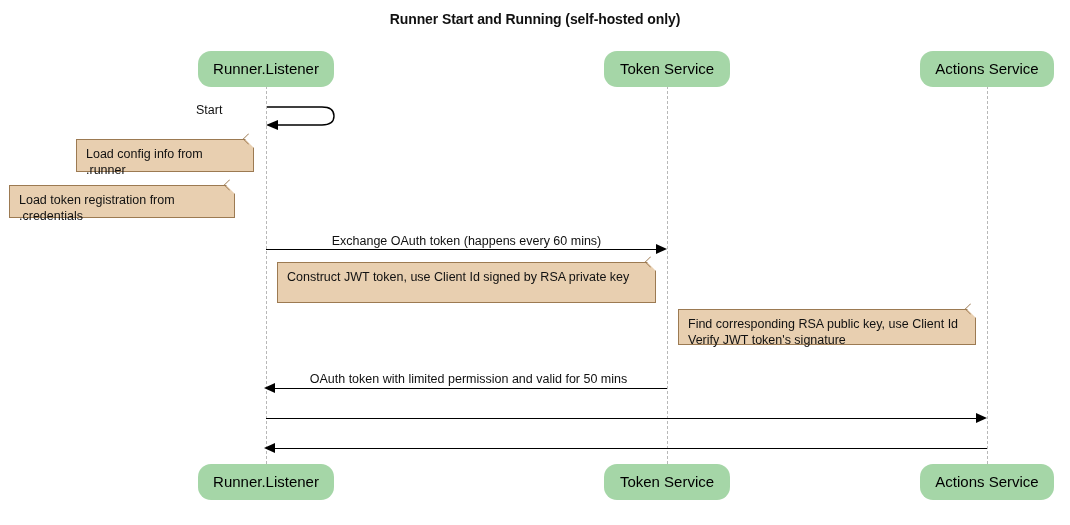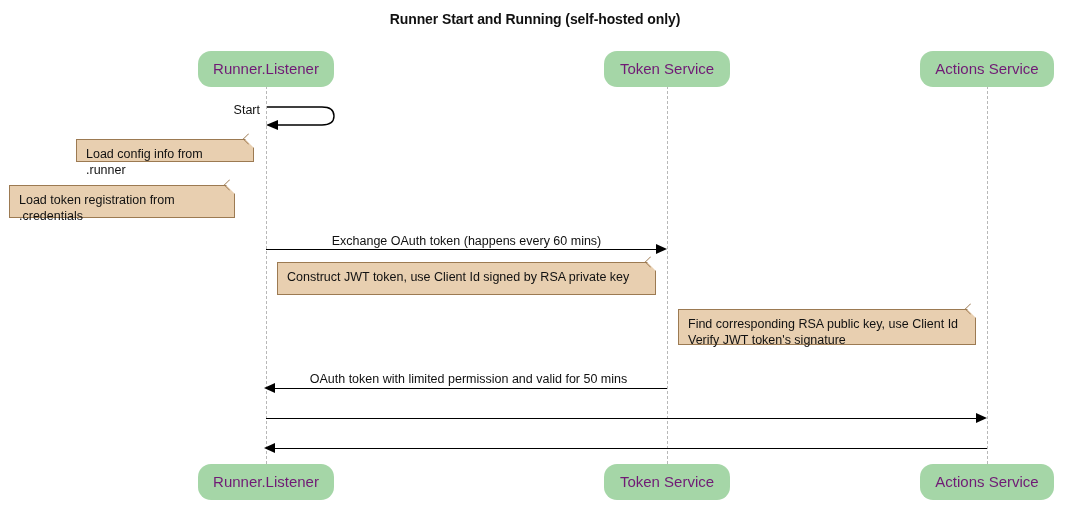--- a/index.html
+++ b/index.html
@@ -36,21 +36,21 @@
     border-left: 1px dashed #b8b8b8;
   }
   .participant {
     position: absolute;
     background: #a5d6a7;
     border-radius: 13px;
     height: 36px;
     line-height: 36px;
     text-align: center;
     font-size: 15px;
-    color: #701a75;
+    color: #000000;
     white-space: nowrap;
   }
   .note {
     position: absolute;
     background: #e8cfb0;
     border: 1px solid #9c7a52;
     box-sizing: border-box;
     font-size: 12.5px;
     color: #111111;
     padding: 6px 9px 6px 9px;
@@ -132,45 +132,45 @@
   <div class="participant" style="left:198px; top:464px; width:136px;">
     <span>Runner.Listener</span>
   </div>
   <div class="participant" style="left:604px; top:464px; width:126px;">
     <span>Token Service</span>
   </div>
   <div class="participant" style="left:920px; top:464px; width:134px;">
     <span>Actions Service</span>
   </div>
 
-  <div class="msg-label" style="left:196px; top:103px; width:64px; text-align:right;">Start</div>
+  <div class="msg-label" style="left:196px; top:103px; width:64px; text-align:left;">Start</div>
   <div class="selfloop" style="position:absolute; left:264px; top:100px;">
     <svg width="80" height="34" viewBox="0 0 80 34" xmlns="http://www.w3.org/2000/svg">
       <path d="M 3 7 L 58 7 Q 70 7 70 16 Q 70 25 58 25 L 14 25" fill="none" stroke="#000000" stroke-width="1.4"></path>
       <polygon points="14,20 2,25 14,30" fill="#000000"></polygon>
     </svg>
   </div>
 
-  <div class="note" style="left:76px; top:139px; width:178px; height:23px;">
+  <div class="note" style="left:76px; top:139px; width:178px; height:33px;">
     <span class="fold"></span>
     <span class="fold-edge"></span>
     <div>Load config info from .runner</div>
   </div>
 
   <div class="note" style="left:9px; top:185px; width:226px; height:33px;">
     <span class="fold"></span>
     <span class="fold-edge"></span>
     <div>Load token registration from .credentials</div>
   </div>
 
   <div class="msg-label" style="left:266px; top:234px; width:401px;">Exchange OAuth token (happens every 60 mins)</div>
   <div class="msg-line" style="left:266px; top:249px; width:394px;"></div>
   <div class="arrowhead right" style="left:656px; top:244px;"></div>
 
-  <div class="note" style="left:277px; top:262px; width:379px; height:33px;">
+  <div class="note" style="left:277px; top:262px; width:379px; height:41px;">
     <span class="fold"></span>
     <span class="fold-edge"></span>
     <div>Construct JWT token, use Client Id signed by RSA private key</div>
   </div>
 
   <div class="note" style="left:678px; top:309px; width:298px; height:36px;">
     <span class="fold"></span>
     <span class="fold-edge"></span>
     <div>Find corresponding RSA public key, use Client Id</div>
     <div>Verify JWT token's signature</div>

